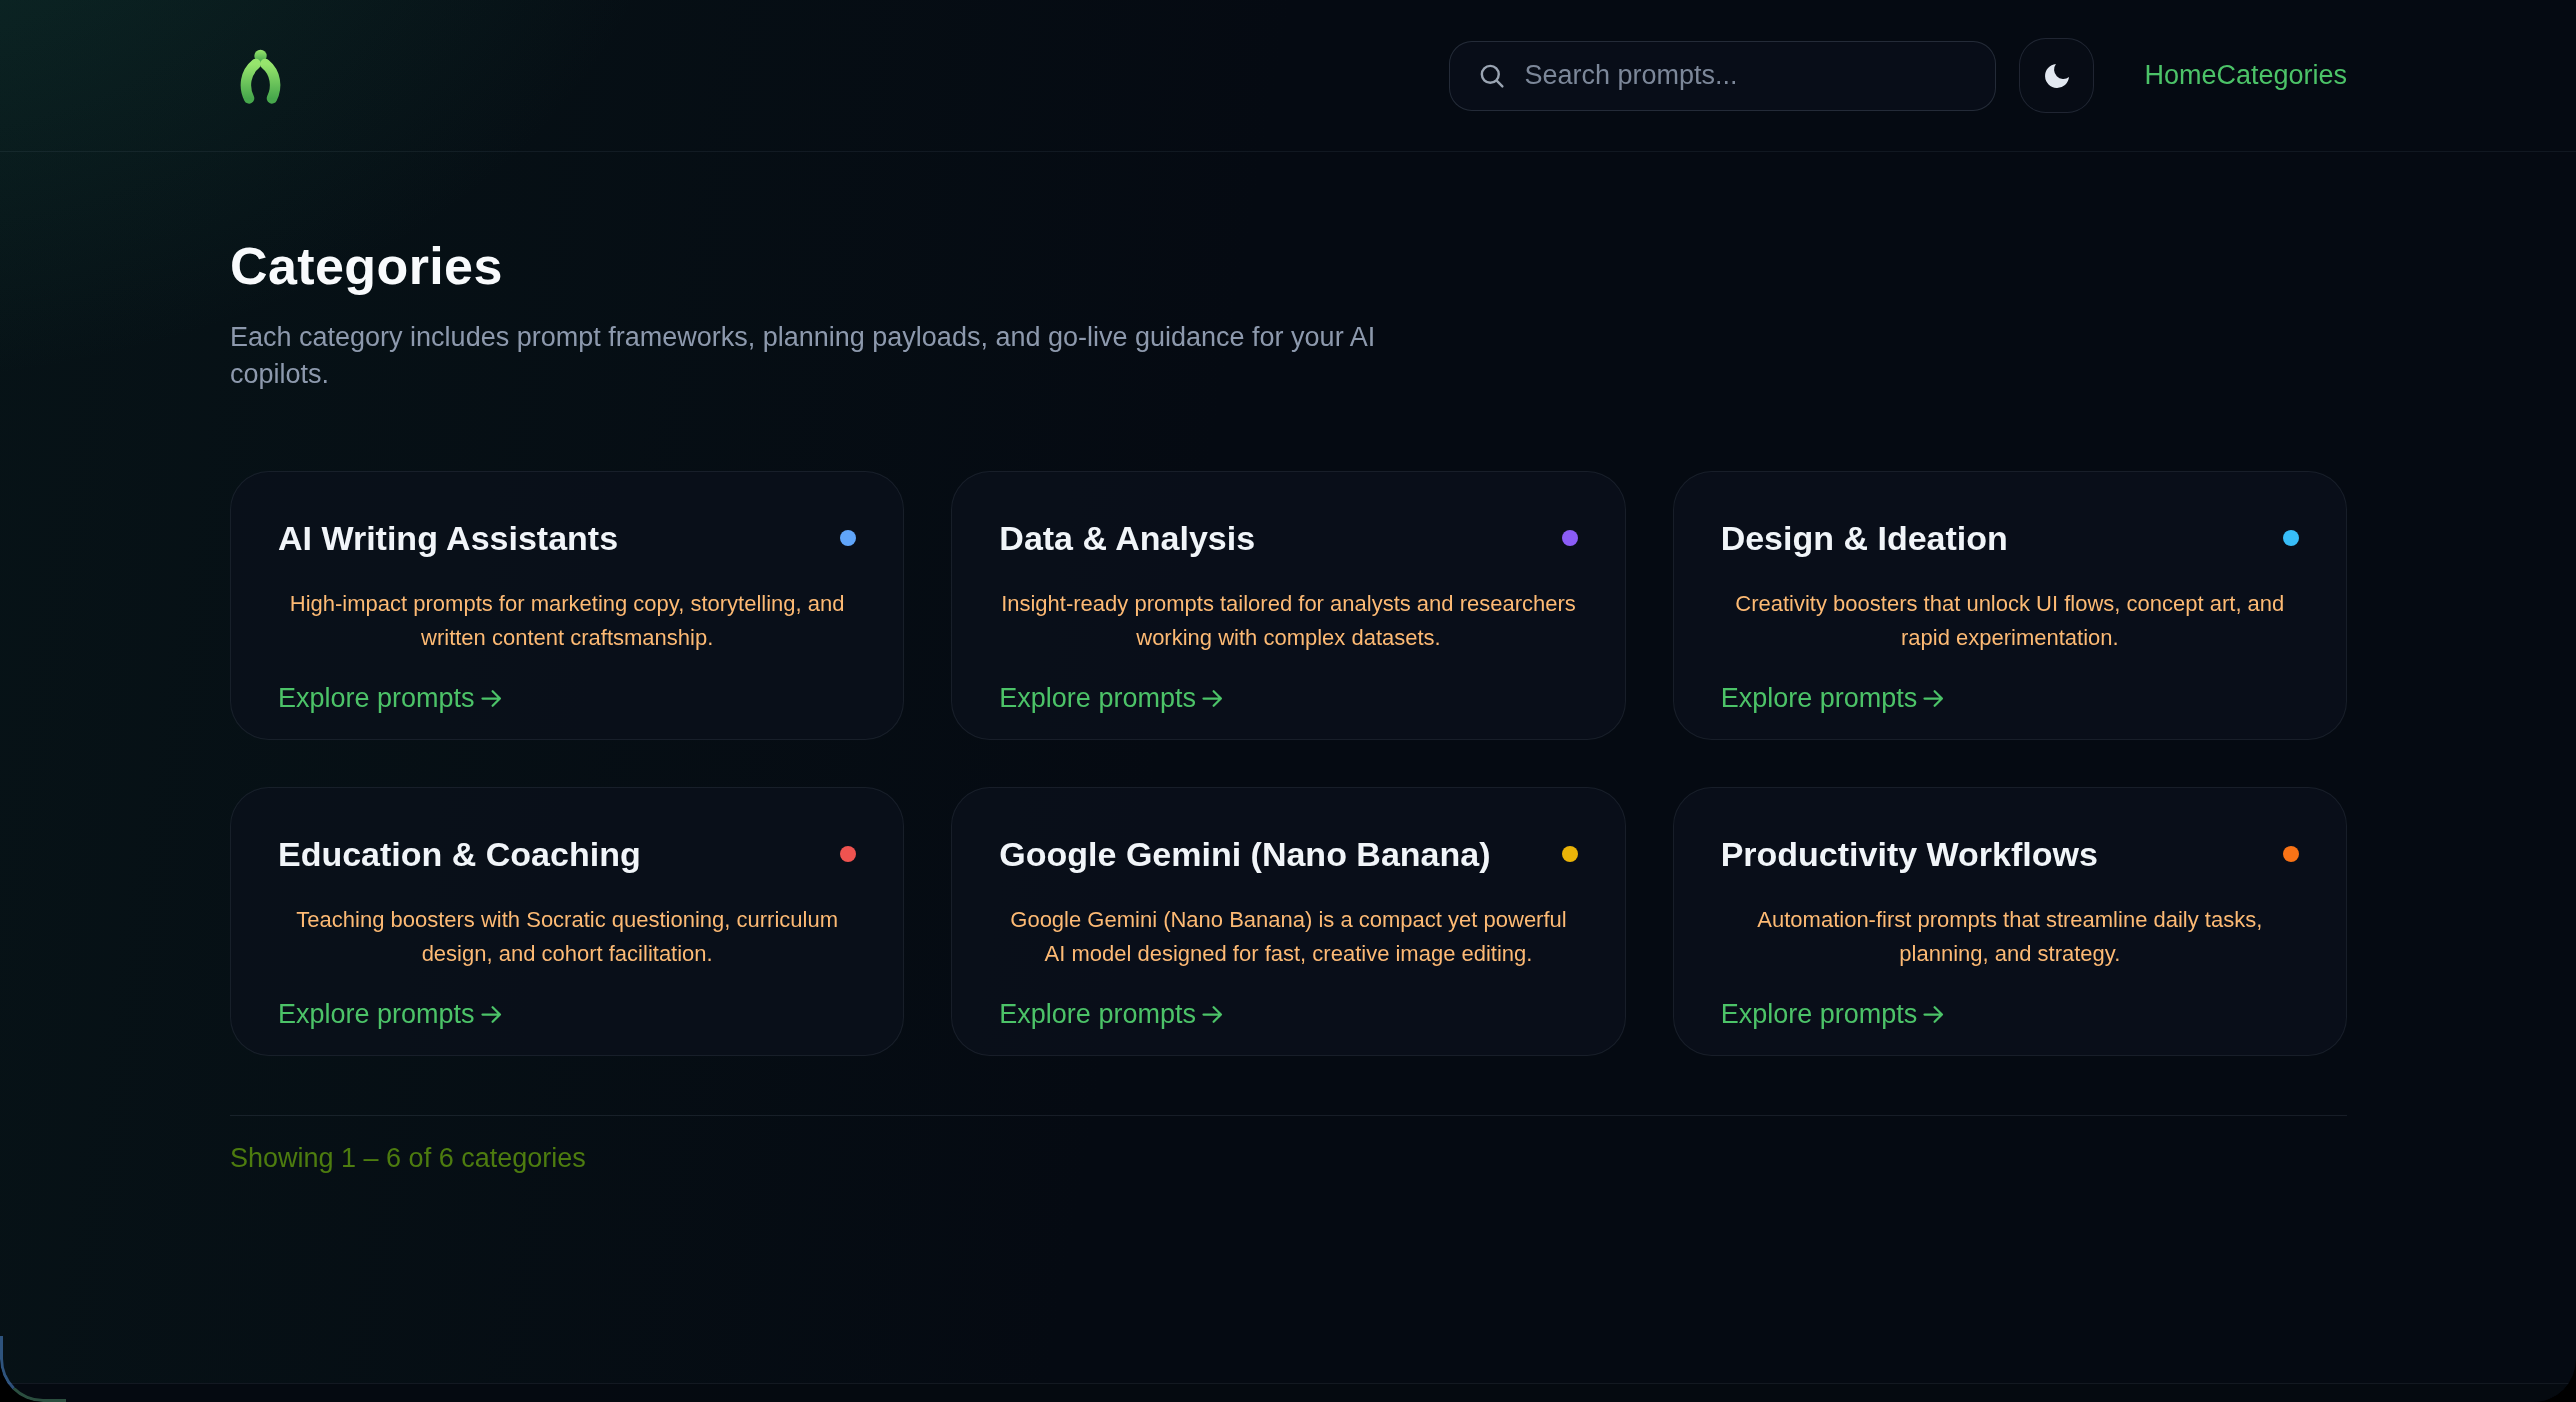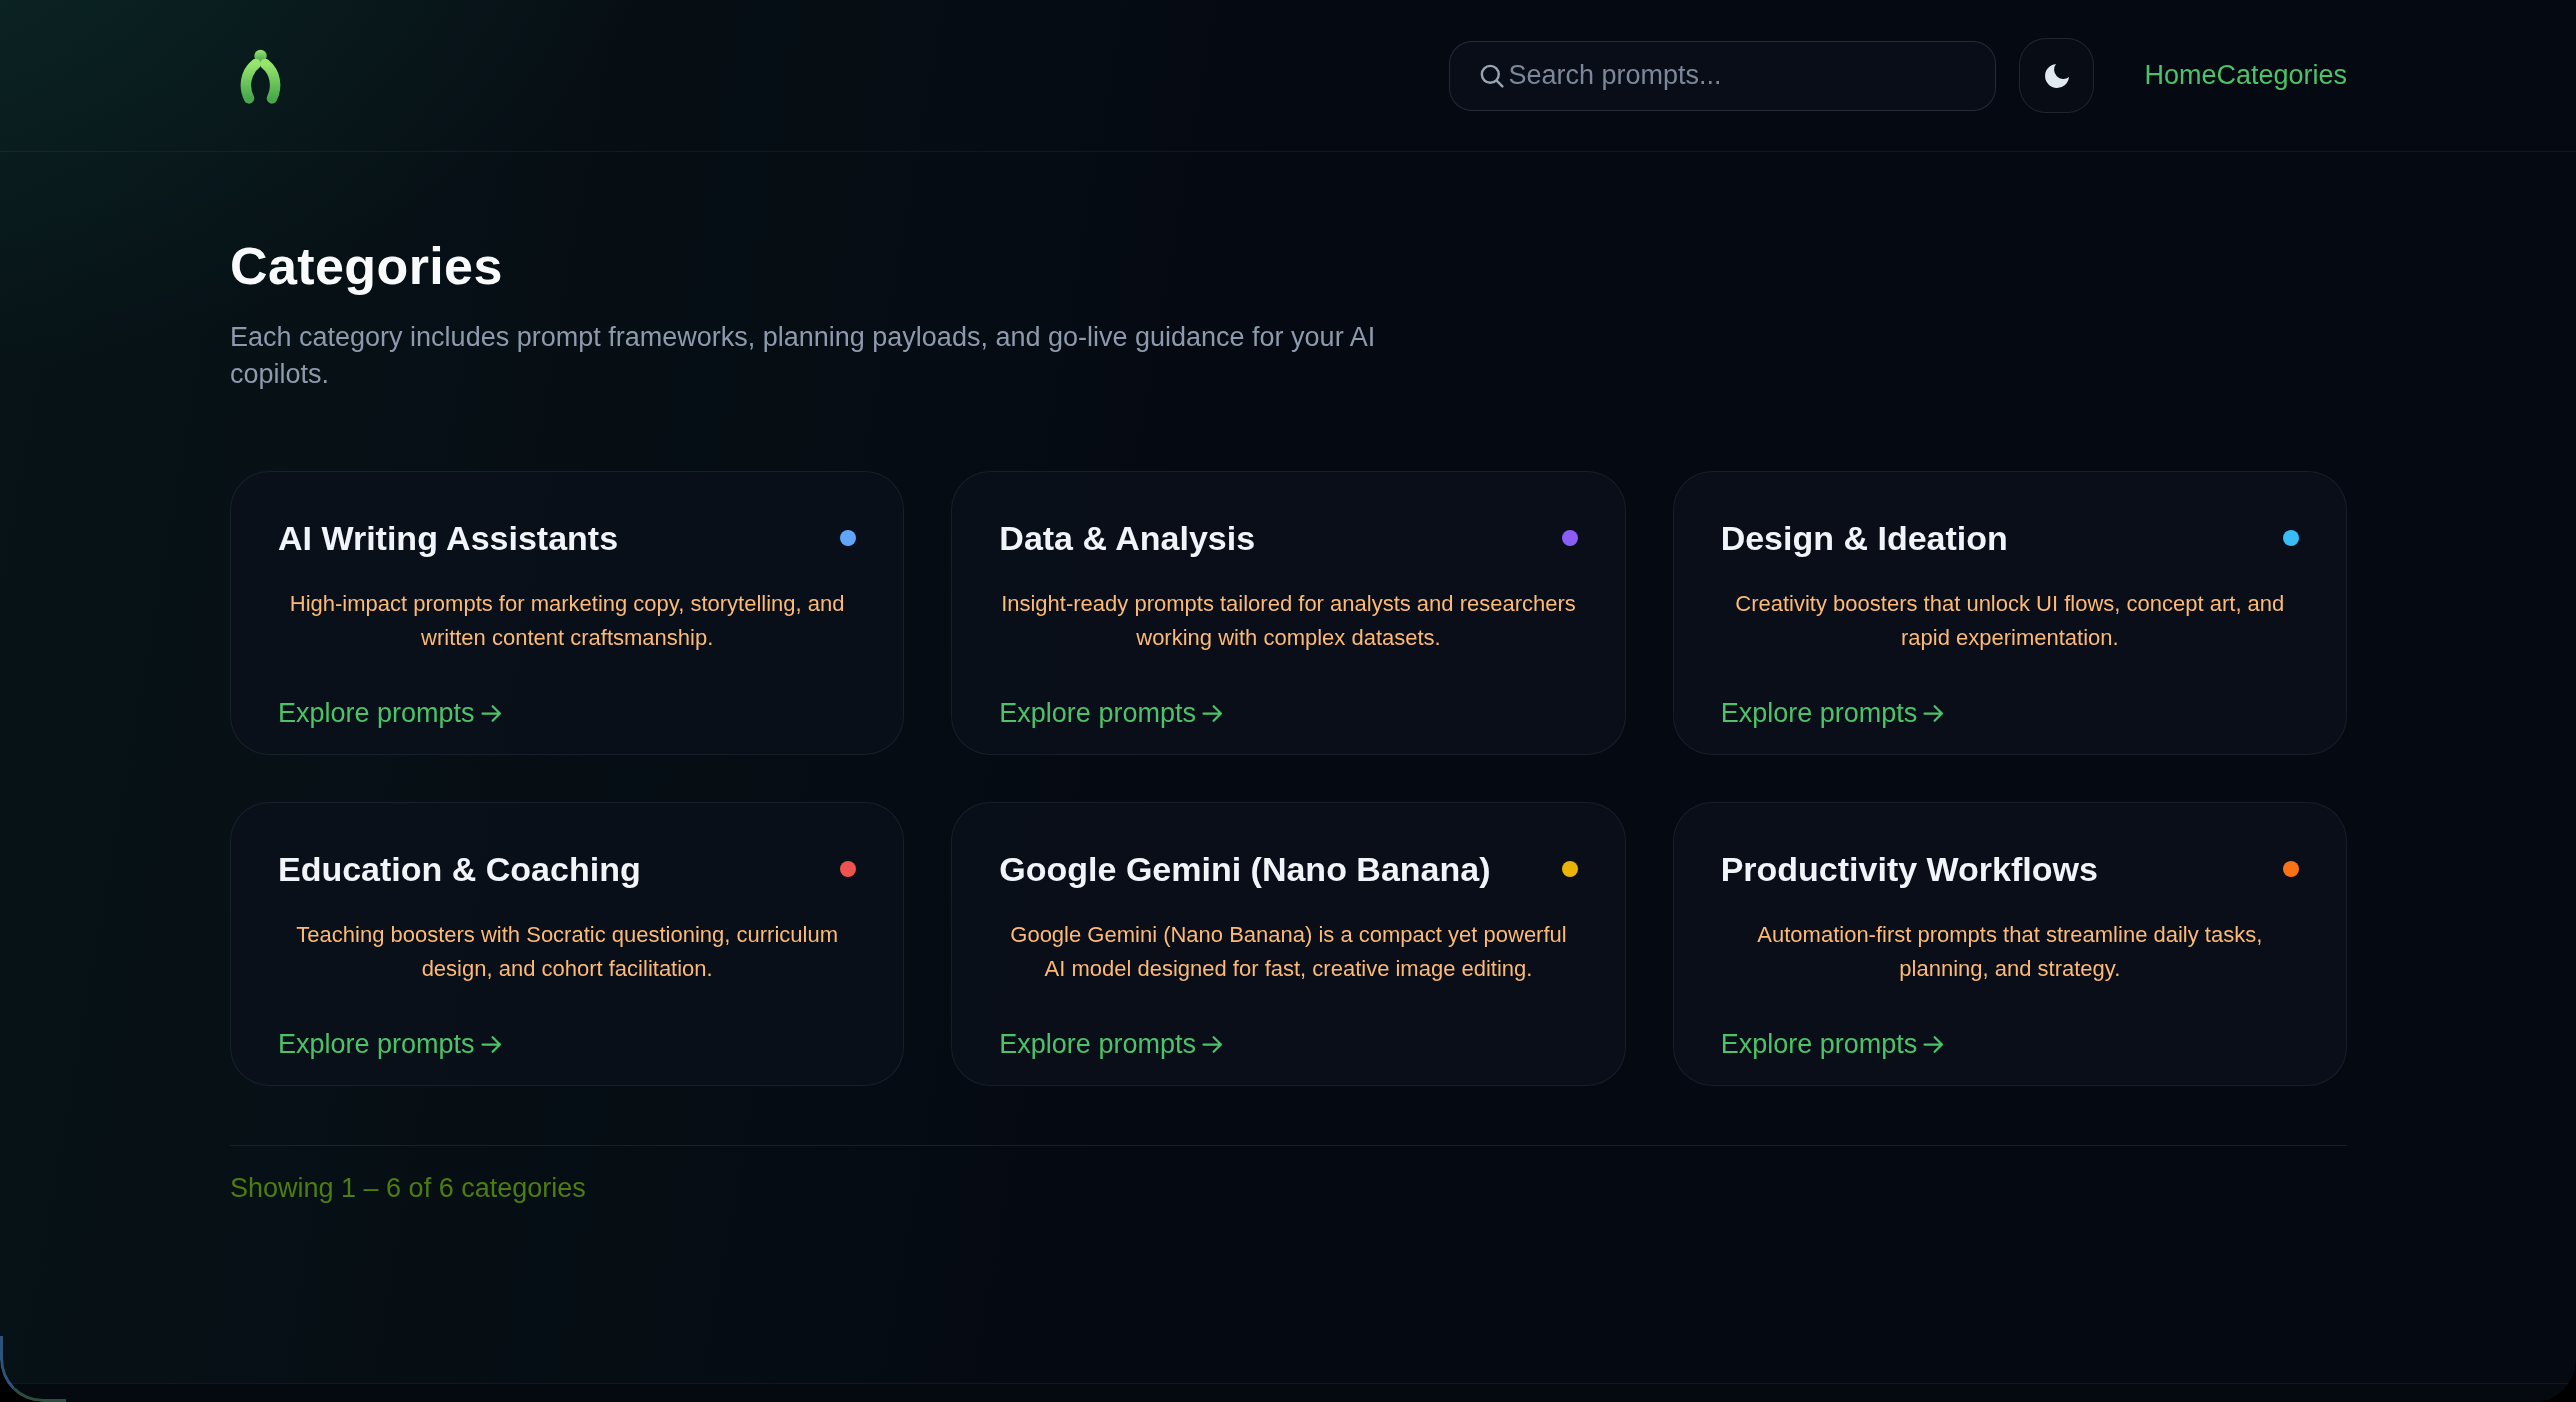--- a/index.html
+++ b/index.html
@@ -19,21 +19,21 @@
   
   .header{
     position:relative;display:flex;align-items:center;height:152px;
     padding:0 229px 0 230px;box-sizing:border-box;
     border-bottom:1.8px solid rgba(148,163,184,0.09);
   }
   .logo-link{display:flex;align-items:center;text-decoration:none;}
   .logo-svg{width:61px;height:61px;display:block;}
   .header-spacer{flex:1;}
   .search{
-    display:flex;align-items:center;width:547px;height:70px;
+    display:flex;align-items:center;gap:16px;width:547px;height:70px;
     box-sizing:border-box;padding:0 27px;
     border:1.8px solid rgba(148,163,184,0.20);border-radius:23px;
     background:rgba(10,16,28,0.65);
     justify-content:space-between;
   }
   .search svg{width:29px;height:29px;flex:none;}
   .search input{
     flex:1;min-width:0;background:transparent;border:none;outline:none;
     color:#cbd5e1;font-size:27px;font-family:inherit;
   }
@@ -58,21 +58,21 @@
     box-sizing:border-box;display:flex;flex-direction:column;align-items:flex-start;
     background:rgba(11,16,28,0.72);
     border:1.8px solid rgba(148,163,184,0.11);border-radius:39px;
     padding:47px 47px 25px;
   }
   .card-head{width:100%;display:flex;align-items:center;justify-content:space-between;}
   .card-title{margin:0;font-size:34px;font-weight:bold;color:#f1f5f9;}
   .card-dot{width:16px;height:16px;border-radius:50%;flex:none;margin-left:21.5px;}
   .card-desc{margin:29px 0 0;font-size:22px;line-height:1.55;color:#fdba74;text-align:center;}
   .card-link{
-    margin-top:43px;display:inline-flex;align-items:center;gap:3px;
+    margin-top:28px;display:inline-flex;align-items:center;gap:3px;
     color:#4cc368;text-decoration:none;font-size:27px;cursor:pointer;
   }
   .card-link svg{width:27px;height:27px;}
 
   .divider{margin-top:59px;border:none;border-top:1.8px solid rgba(148,163,184,0.13);}
   .showing{margin:27px 0 0;font-size:27px;color:#4d7c0f;}
 
   
   .page-footer{
     position:absolute;left:0;right:0;bottom:0;height:18px;

